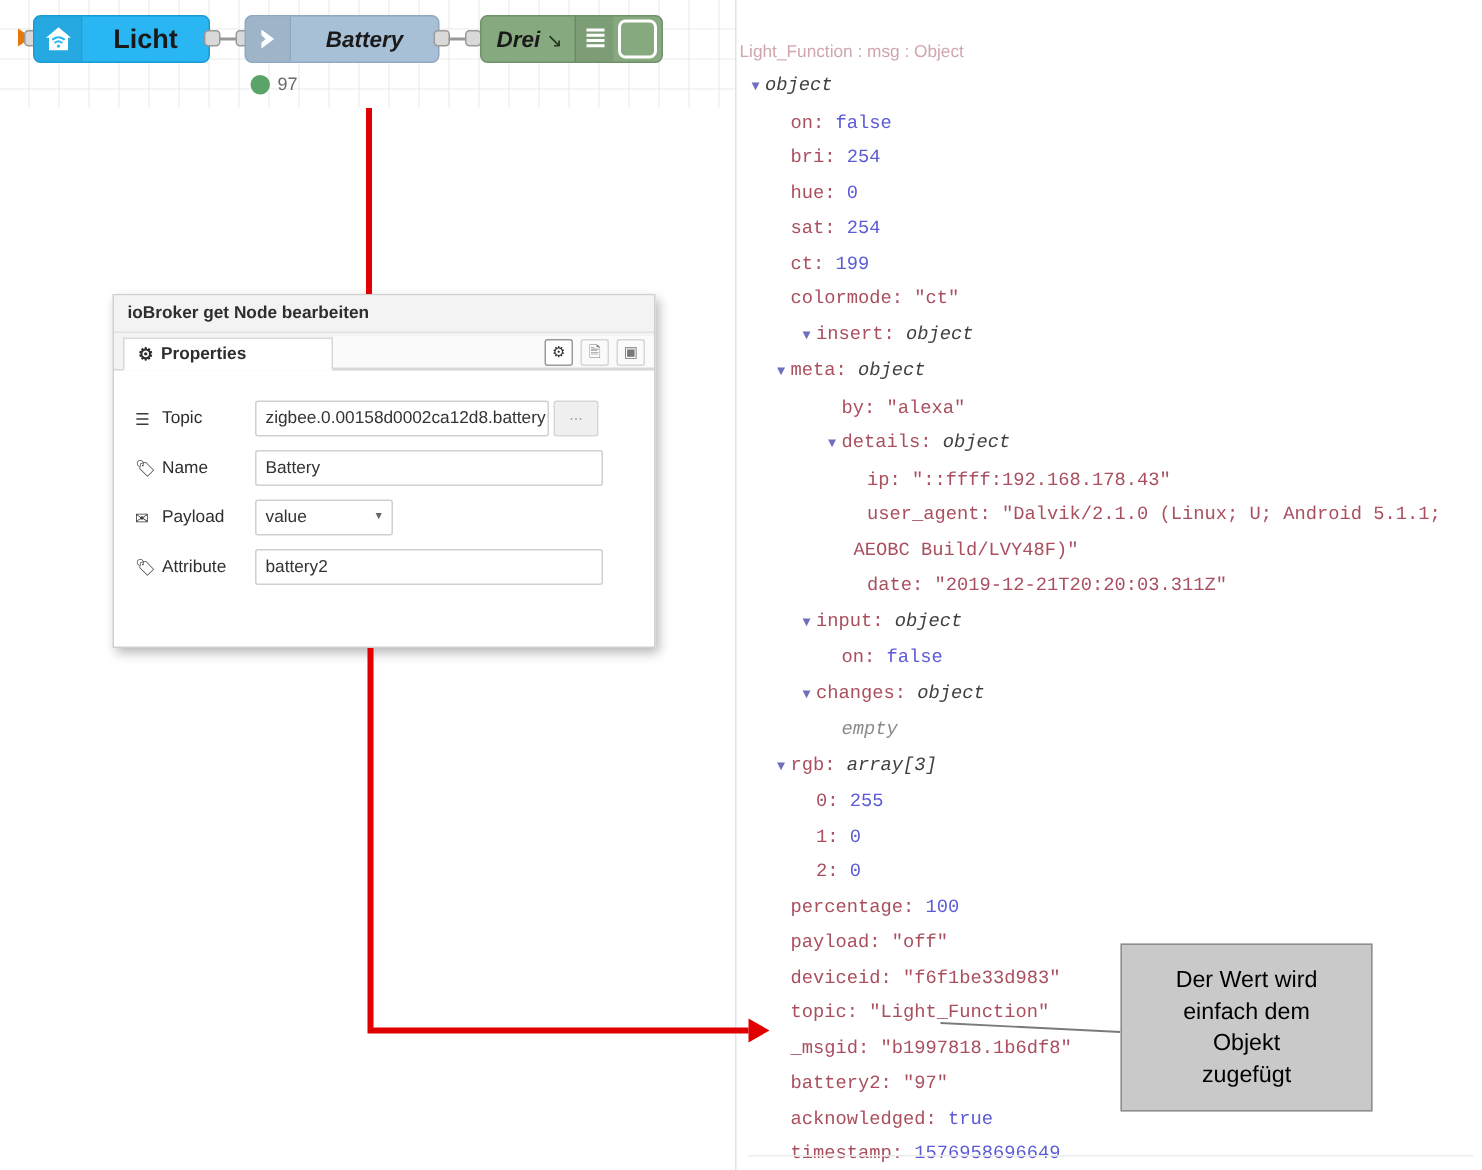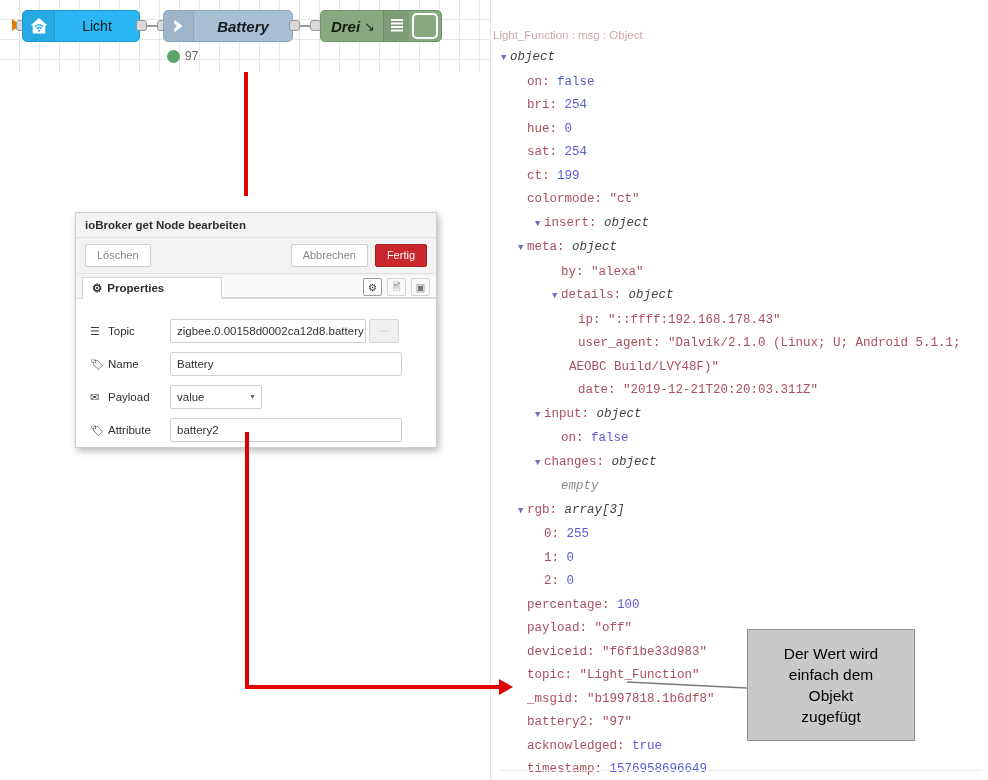--- a/index.html
+++ b/index.html
@@ -32,23 +32,24 @@
     position: absolute;
     height: 32px;
     border-radius: 5px;
     border: 1px solid rgba(0,0,0,.18);
     display: flex; align-items: center;
     box-shadow: 0 0 0 0 rgba(0,0,0,0);
   }
   .node .node-label {
     flex: 1 1 auto;
     text-align: center;
-    font-size: 14px;
+    font-size: 18px;
     color: #1a1a1a;
     white-space: nowrap;
+    font-weight: bold;
   }
   .node-ioget { left: 22px; top: 10px; width: 118px; background: #29b6f2; border-color:#1a9ad0; }
   .node-ioget .icon-box {
     width: 32px; height: 30px; display:flex; align-items:center; justify-content:center;
     background: rgba(0,0,0,.07);
     border-right: 1px solid rgba(0,0,0,.08);
     border-radius: 4px 0 0 4px;
   }
   .node-change { left: 163px; top: 10px; width: 130px; background: #a8c0d6; border-color:#8fa8bf; }
   .node-change .icon-box {
@@ -84,21 +85,20 @@
     position:absolute; width: 0; height: 0;
     border-top: 6px solid transparent; border-bottom: 6px solid transparent;
     border-left: 9px solid #e8780a;
   }
 
   
   #edit-dialog {
     position: absolute; left: 75px; top: 196px; width: 362px; height: 236px;
     background: #fff; border: 1px solid #cfcfcf;
     box-shadow: 2px 3px 7px rgba(0,0,0,.28);
-    margin-top: 16px;
   }
   #dlg-header {
     height: 25px; background: #f3f3f3; border-bottom: 1px solid #e0e0e0;
     display: flex; align-items: center; padding: 0 0 0 9px;
     font-size: 11.5px; font-weight: bold; color: #2e2e2e;
   }
   #dlg-toolbar {
     height: 36px; background: #f3f3f3; display: flex; align-items: center;
     padding: 0 9px; border-bottom: 1px solid #e2e2e2;
   }
@@ -250,26 +250,20 @@
           <rect x="1" y="11.5" width="12" height="2" fill="#fff"></rect>
         </svg>
       </div>
       <div class="dbg-toggle"></div>
     </div>
   </div>
 
   <div id="edit-dialog">
     <div id="dlg-header">ioBroker get Node bearbeiten</div>
 
-    <div id="dlg-toolbar">
-      <div class="btn" id="btn-delete">Löschen</div>
-      <div class="spacer"></div>
-      <div class="btn" id="btn-cancel">Abbrechen</div>
-      <div class="btn primary" id="btn-done">Fertig</div>
-    </div>
 
     <div id="dlg-tabs">
       <div id="tab-properties">
         <span>⚙</span>
         <span>Properties</span>
       </div>
       <div id="tab-rest"></div>
       <div class="tool-icons">
         <div class="tool-icon active">⚙</div>
         <div class="tool-icon">🖹</div>

